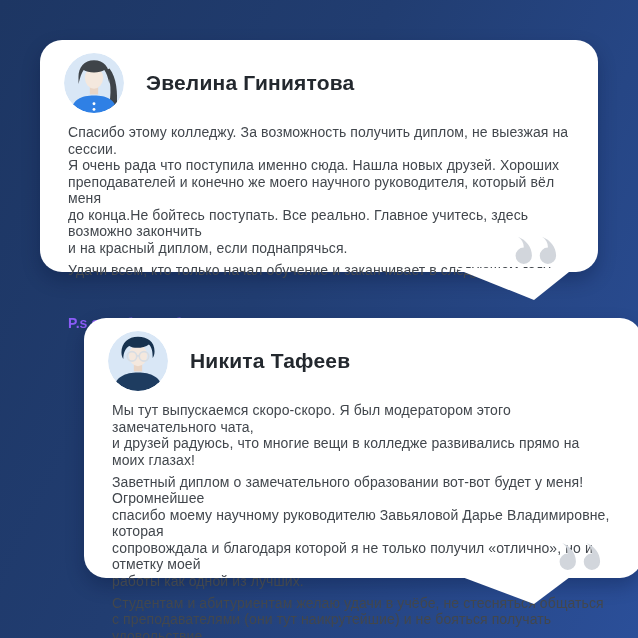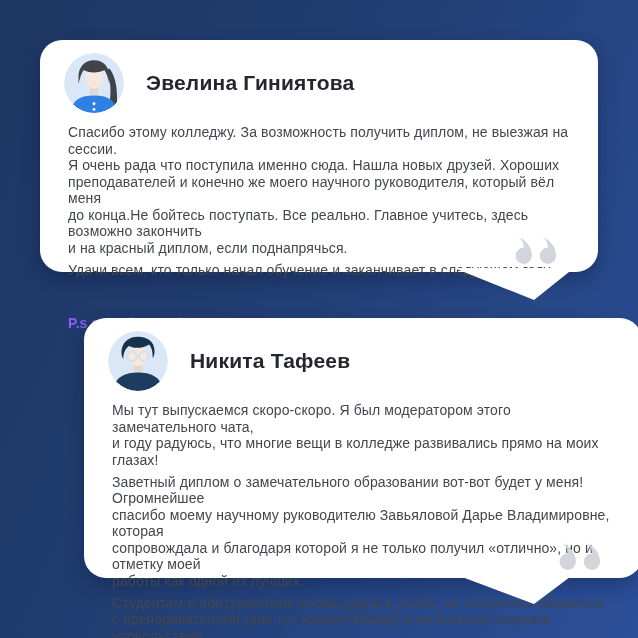--- a/index.html
+++ b/index.html
@@ -104,21 +104,21 @@
               <circle cx="34.8" cy="24.5" r="4.6"></circle>
               <path d="M27.8,24 L30.2,24"></path>
             </g>
           </g>
         </svg>
       </div>
       <div class="person-name">Никита Тафеев</div>
     </div>
     <div class="card-body">
       <p class="para">Мы тут выпускаемся скоро-скоро. Я был модератором этого замечательного чата,
-и году радуюсь, что многие вещи в колледже развивались прямо на моих глазах!</p>
+и друзей радуюсь, что многие вещи в колледже развивались прямо на моих глазах!</p>
       <p class="para">Заветный диплом о замечательного образовании вот-вот будет у меня! Огромнейшее
 спасибо моему научному руководителю Завьяловой Дарье Владимировне, которая
 сопровождала и благодаря которой я не только получил «отлично», но и отметку моей
 работы как одной из лучших.</p>
       <p class="para">Студентам и абитуриентам желаю удачи в учёбе, не стесняться общаться
 с преподавателями (они тут наикрутейшие) и не бояться получать удовольствие
 от обучения в нашем шикарнейшем колледже.</p>
     </div>
     <svg class="quote-icon" width="46" height="29" viewBox="0 0 52 33">
       <path d="M6.5 0.8 C16 4.5 22.5 12.5 22.5 22.5 a9.3 9.3 0 1 1 -9.3 -9.3 c0.2 -5.2 -2.2 -9.5 -6.7 -12.4 z"></path>

